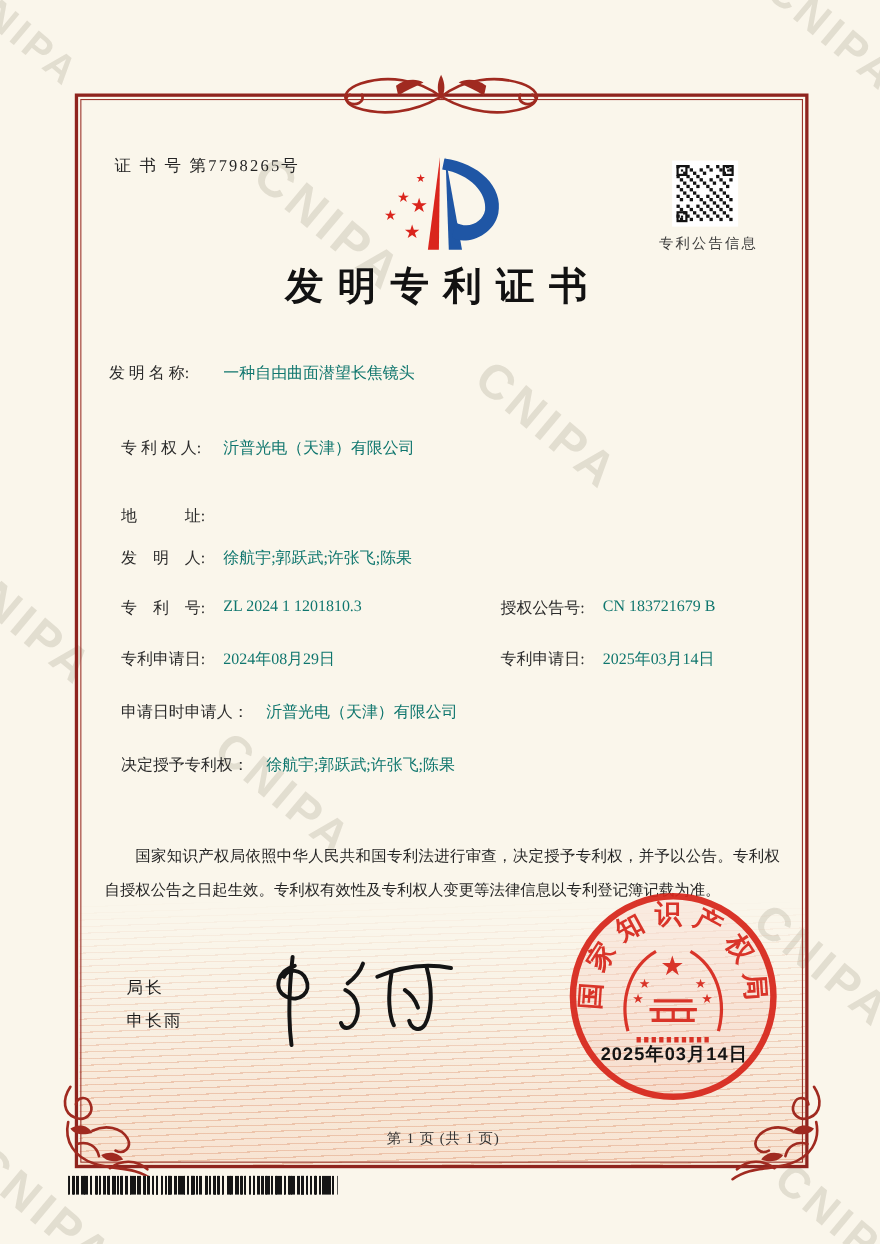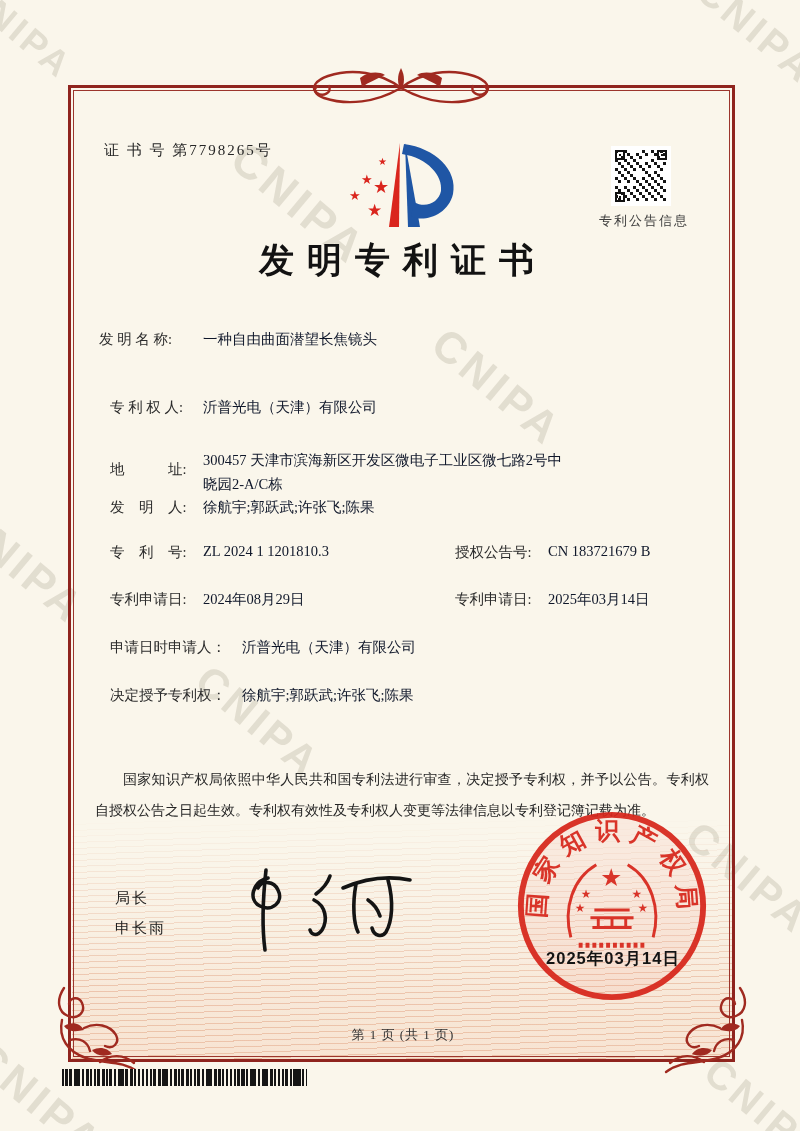--- a/index.html
+++ b/index.html
@@ -33,21 +33,21 @@
   .qr-inner{position:absolute;left:4px;top:4px;width:52px;height:52px;}
   .finder{position:absolute;width:10px;height:10px;border:2px solid #111;box-sizing:border-box;}
   .finder::after{content:"";position:absolute;left:2px;top:2px;width:2px;height:2px;background:#111;}
   .f1{left:0;top:0}.f2{right:0;top:0}.f3{left:0;bottom:0}
   .qr-modules{position:absolute;inset:0;}
   .qr-modules i{position:absolute;width:3px;height:3px;background:#141414;}
   .qrlabel{left:592px;top:212px;width:104px;text-align:center;font-size:13px;
            letter-spacing:2px;color:#3d3d3d;}
 
   .lab{position:absolute;font-size:14.5px;color:#2b2b2b;white-space:nowrap;}
-  .val{position:absolute;font-size:14.5px;color:#0f172a;white-space:nowrap;}
+  .val{position:absolute;font-size:14.5px;color:#0f766e;white-space:nowrap;}
   .val.wrap{white-space:normal;line-height:24px;}
 
   .statement{left:95px;top:764px;width:614px;font-size:14px;line-height:31px;
              text-align:justify;text-indent:2em;color:#262626;}
 
   .dir{font-family:"Liberation Sans","DejaVu Sans",sans-serif;font-size:15px;color:#1c1c1c;letter-spacing:2px;}
 
   .sealdate{left:538px;top:948px;width:150px;text-align:center;
             font-family:"Liberation Sans","DejaVu Sans",sans-serif;
             font-size:16.5px;font-weight:bold;color:#141414;letter-spacing:1px;}
@@ -226,21 +226,20 @@
 
   <div class="abs title">发明专利证书</div>
 
   <span class="lab" style="left:99px;top:330px">发 明 名 称:</span>
   <span class="val" style="left:203px;top:330px">一种自由曲面潜望长焦镜头</span>
 
   <span class="lab" style="left:110px;top:398px">专 利 权 人:</span>
   <span class="val" style="left:203px;top:398px">沂普光电（天津）有限公司</span>
 
   <span class="lab" style="left:110px;top:460px">地　　　址:</span>
-  <span class="val wrap" style="left:203px;top:448px;width:372px">300457 天津市滨海新区开发区微电子工业区微七路2号中晓园2-A/C栋</span>
 
   <span class="lab" style="left:110px;top:498px">发　明　人:</span>
   <span class="val" style="left:203px;top:498px">徐航宇;郭跃武;许张飞;陈果</span>
 
   <span class="lab" style="left:110px;top:543px">专　利　号:</span>
   <span class="val" style="left:203px;top:543px">ZL 2024 1 1201810.3</span>
   <span class="lab" style="left:455px;top:543px">授权公告号:</span>
   <span class="val" style="left:548px;top:543px">CN 183721679 B</span>
 
   <span class="lab" style="left:110px;top:590px">专利申请日:</span>

